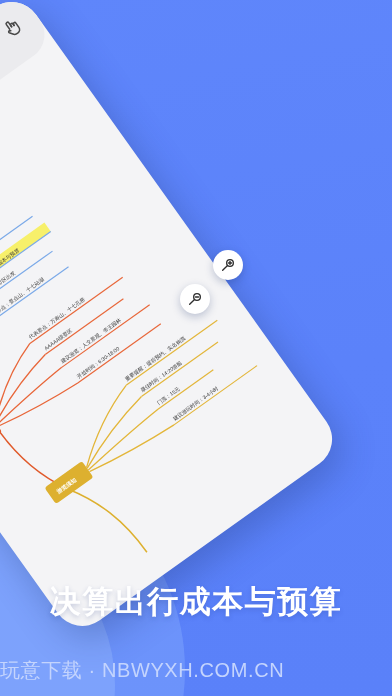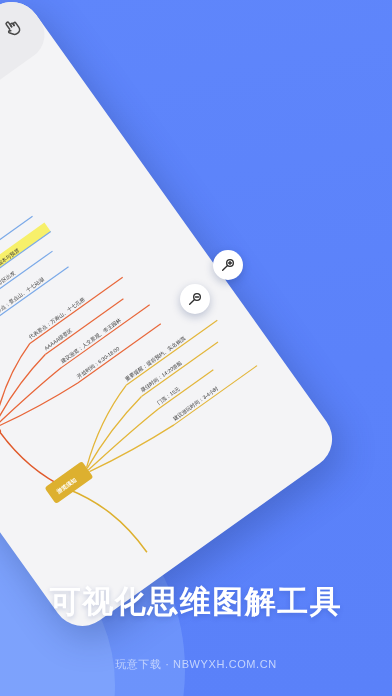--- a/index.html
+++ b/index.html
@@ -101,23 +101,22 @@
     color:#ffffff;
     font-size:31px;
     font-weight:bold;
     letter-spacing:1.5px;
     line-height:1.1;
     text-shadow:0 2px 5px rgba(30,55,130,.22);
   }
   #footer {
     position:absolute;
     left:0; right:0; top:657px;
-    text-align:center;
     color:#c4d4fd;
-    font-size:11px;
+    font-size:20px;
     letter-spacing:.6px;
   }
 </style>
 </head>
 <body>
 
 <div id="bg">
   <div class="swoosh s1"></div>
   <div class="swoosh s2"></div>
 </div>
@@ -220,14 +219,14 @@
 </div>
 
 <div class="fab" id="fab-zoom-out">
   <svg viewBox="0 0 24 24" fill="none" stroke="#2d2d2d" stroke-width="2" stroke-linecap="round">
     <circle cx="15" cy="9" r="5"></circle>
     <line x1="11.3" y1="12.7" x2="4" y2="20"></line>
     <line x1="12.7" y1="9" x2="17.3" y2="9"></line>
   </svg>
 </div>
 
-<div id="headline">可视化思维图解工具</div>
+<div id="headline">决算出行成本与预算</div>
 <div id="footer">玩意下载 · NBWYXH.COM.CN</div>
 
 </body></html>

